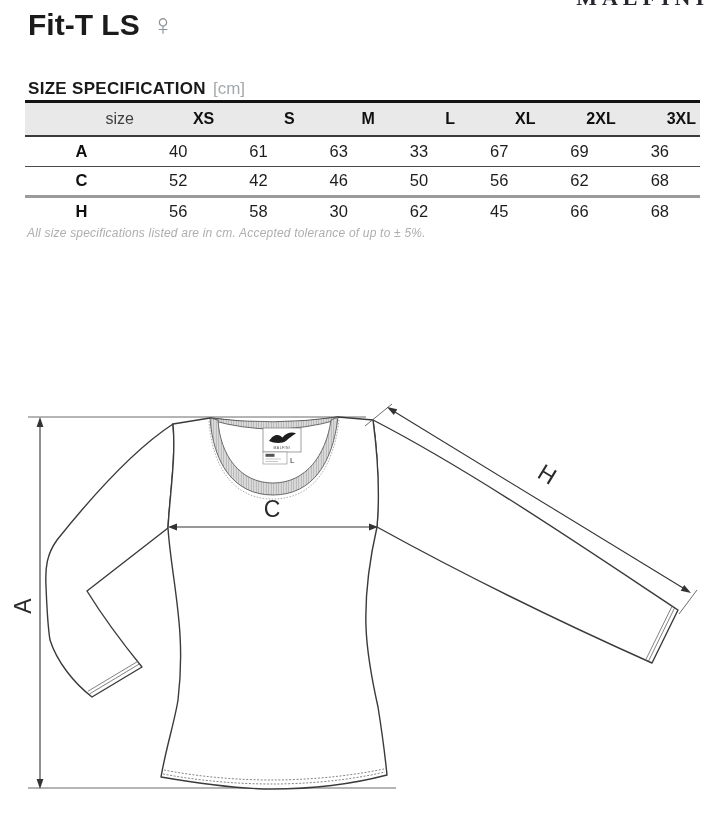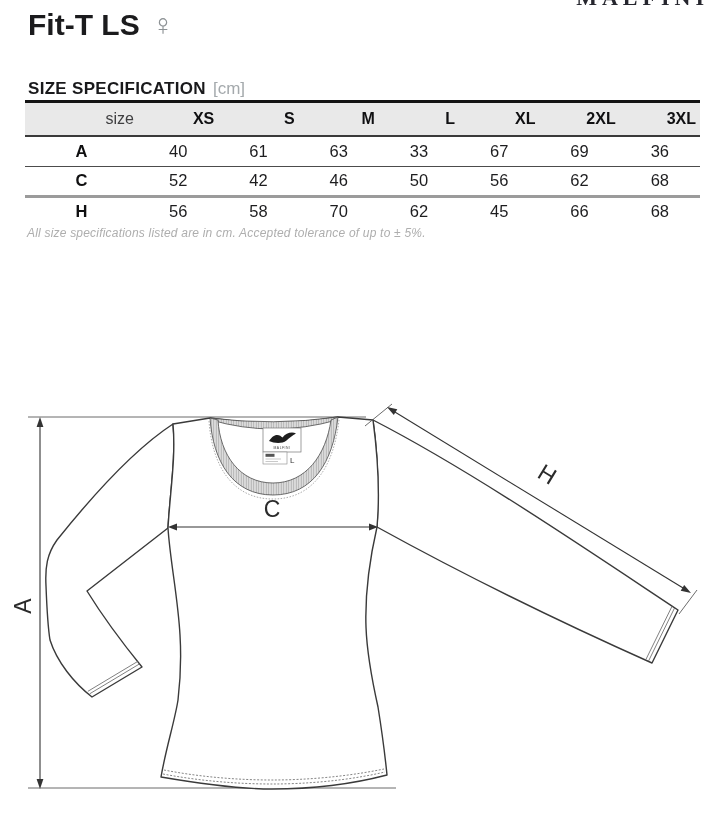--- a/index.html
+++ b/index.html
@@ -105,21 +105,21 @@
         <td>46</td>
         <td>50</td>
         <td>56</td>
         <td>62</td>
         <td>68</td>
       </tr>
       <tr class="row-2">
         <td class="rowlabel">H</td>
         <td>56</td>
         <td>58</td>
-        <td>70</td>
+        <td>30</td>
         <td>62</td>
         <td>45</td>
         <td>66</td>
         <td>68</td>
       </tr>
     </tbody>
 </table>
 
 <div class="spec-note">All size specifications listed are in cm. Accepted tolerance of up to ± 5%.</div>
 

